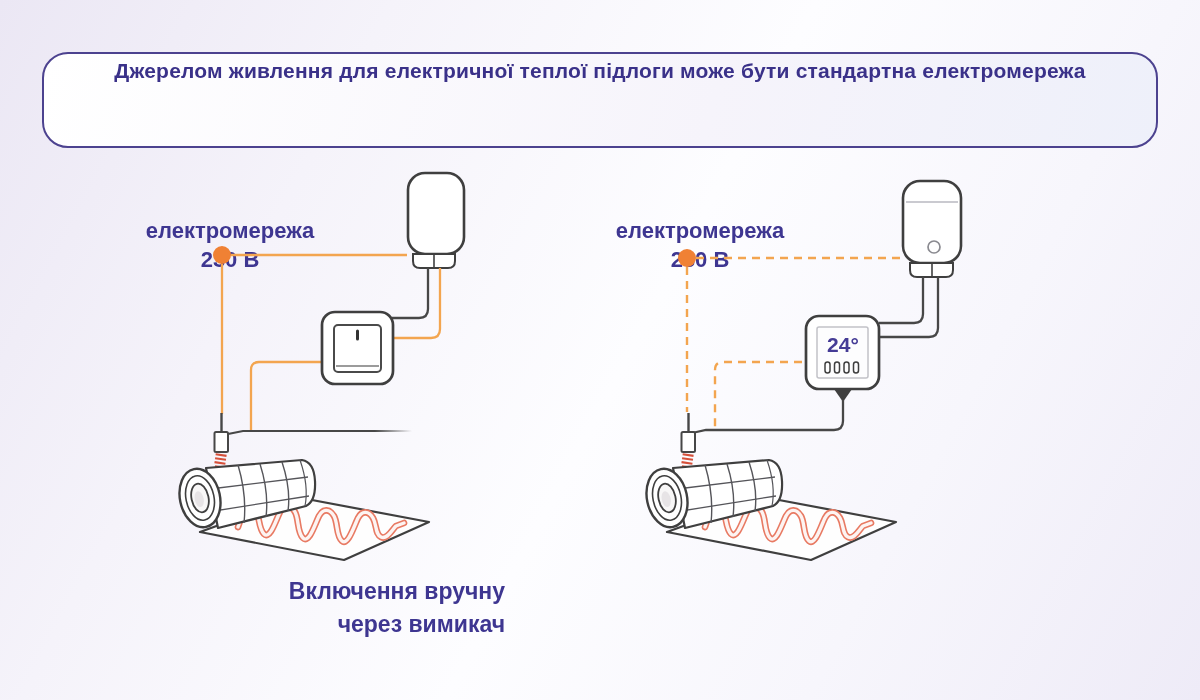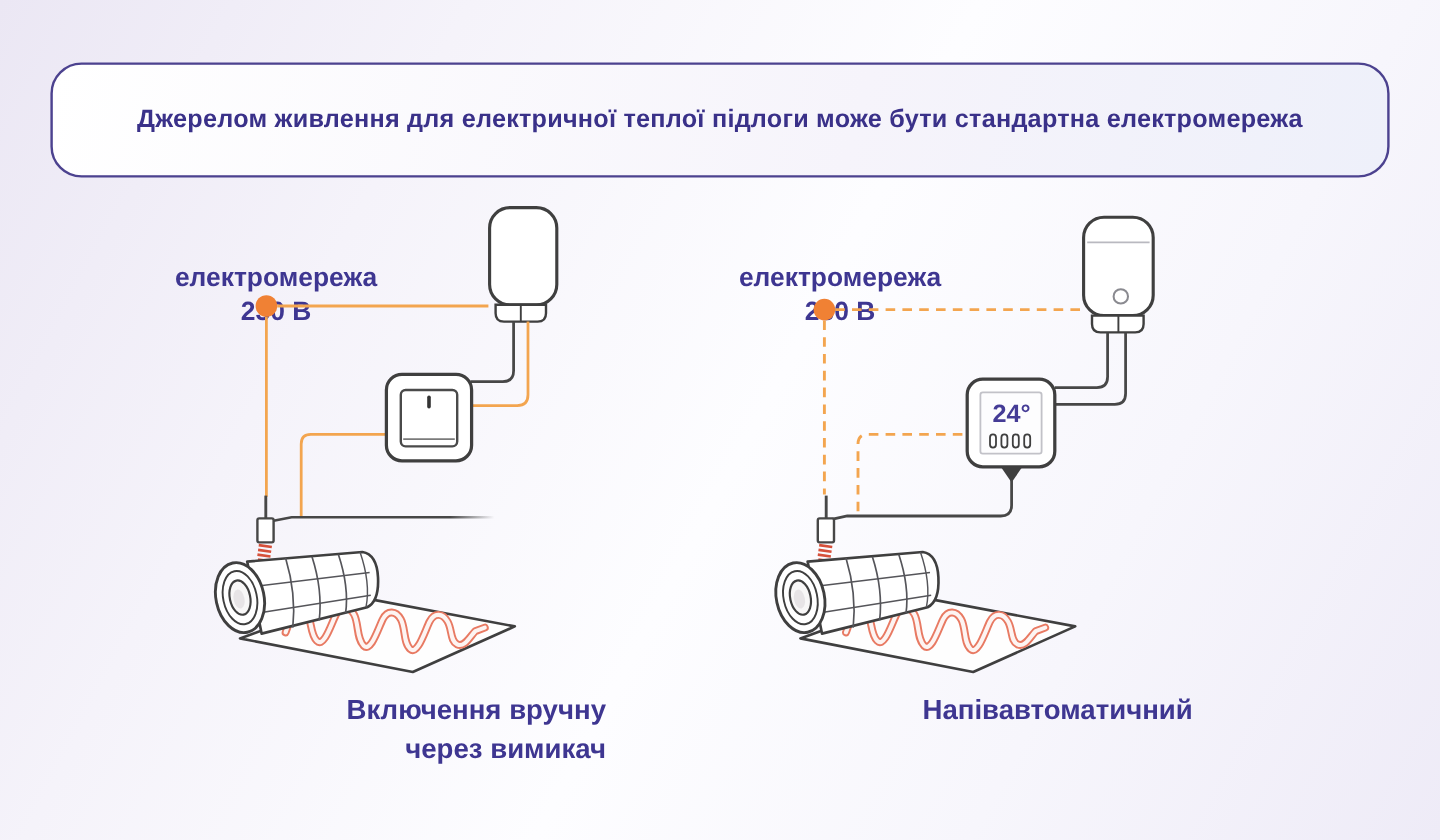--- a/index.html
+++ b/index.html
@@ -9,21 +9,21 @@
   }
   .canvas{
     position:relative;width:1200px;height:700px;
     background:linear-gradient(118deg,#ebe7f4 0%,#f5f3fa 25%,#fdfdff 52%,#f7f6fc 75%,#eeebf7 100%);
   }
   .banner{
     position:absolute;left:42px;top:52px;width:1116px;height:96px;
     box-sizing:border-box;
     border:2px solid #4c428f;border-radius:26px;
     background:linear-gradient(105deg,#ffffff 0%,#f6f4fb 60%,#eef0fa 100%);
-    display:flex;flex-direction:column;justify-content:center;align-items:center;
+    display:flex;flex-direction:column;align-items:center;
   }
   .banner .line{
     color:#3a3189;font-size:21px;font-weight:600;line-height:34px;
     letter-spacing:.2px;text-align:center;white-space:nowrap;
   }
   .net-label{
     position:absolute;top:188px;width:200px;text-align:center;
     color:#3e3691;font-size:22px;font-weight:600;line-height:29px;margin-top:28px;
   }
   .net-label.left{left:130px;}
@@ -176,16 +176,15 @@
 
       <use href="#mat" transform="translate(467,0)"></use>
     </g>
   </svg>
 
   <div class="caption left">
     <div>Включення вручну</div>
     <div>через вимикач</div>
   </div>
   <div class="caption right">
-    <div>Напівавтоматичний</div>
   </div>
 
 </div>
 
 </body></html>

